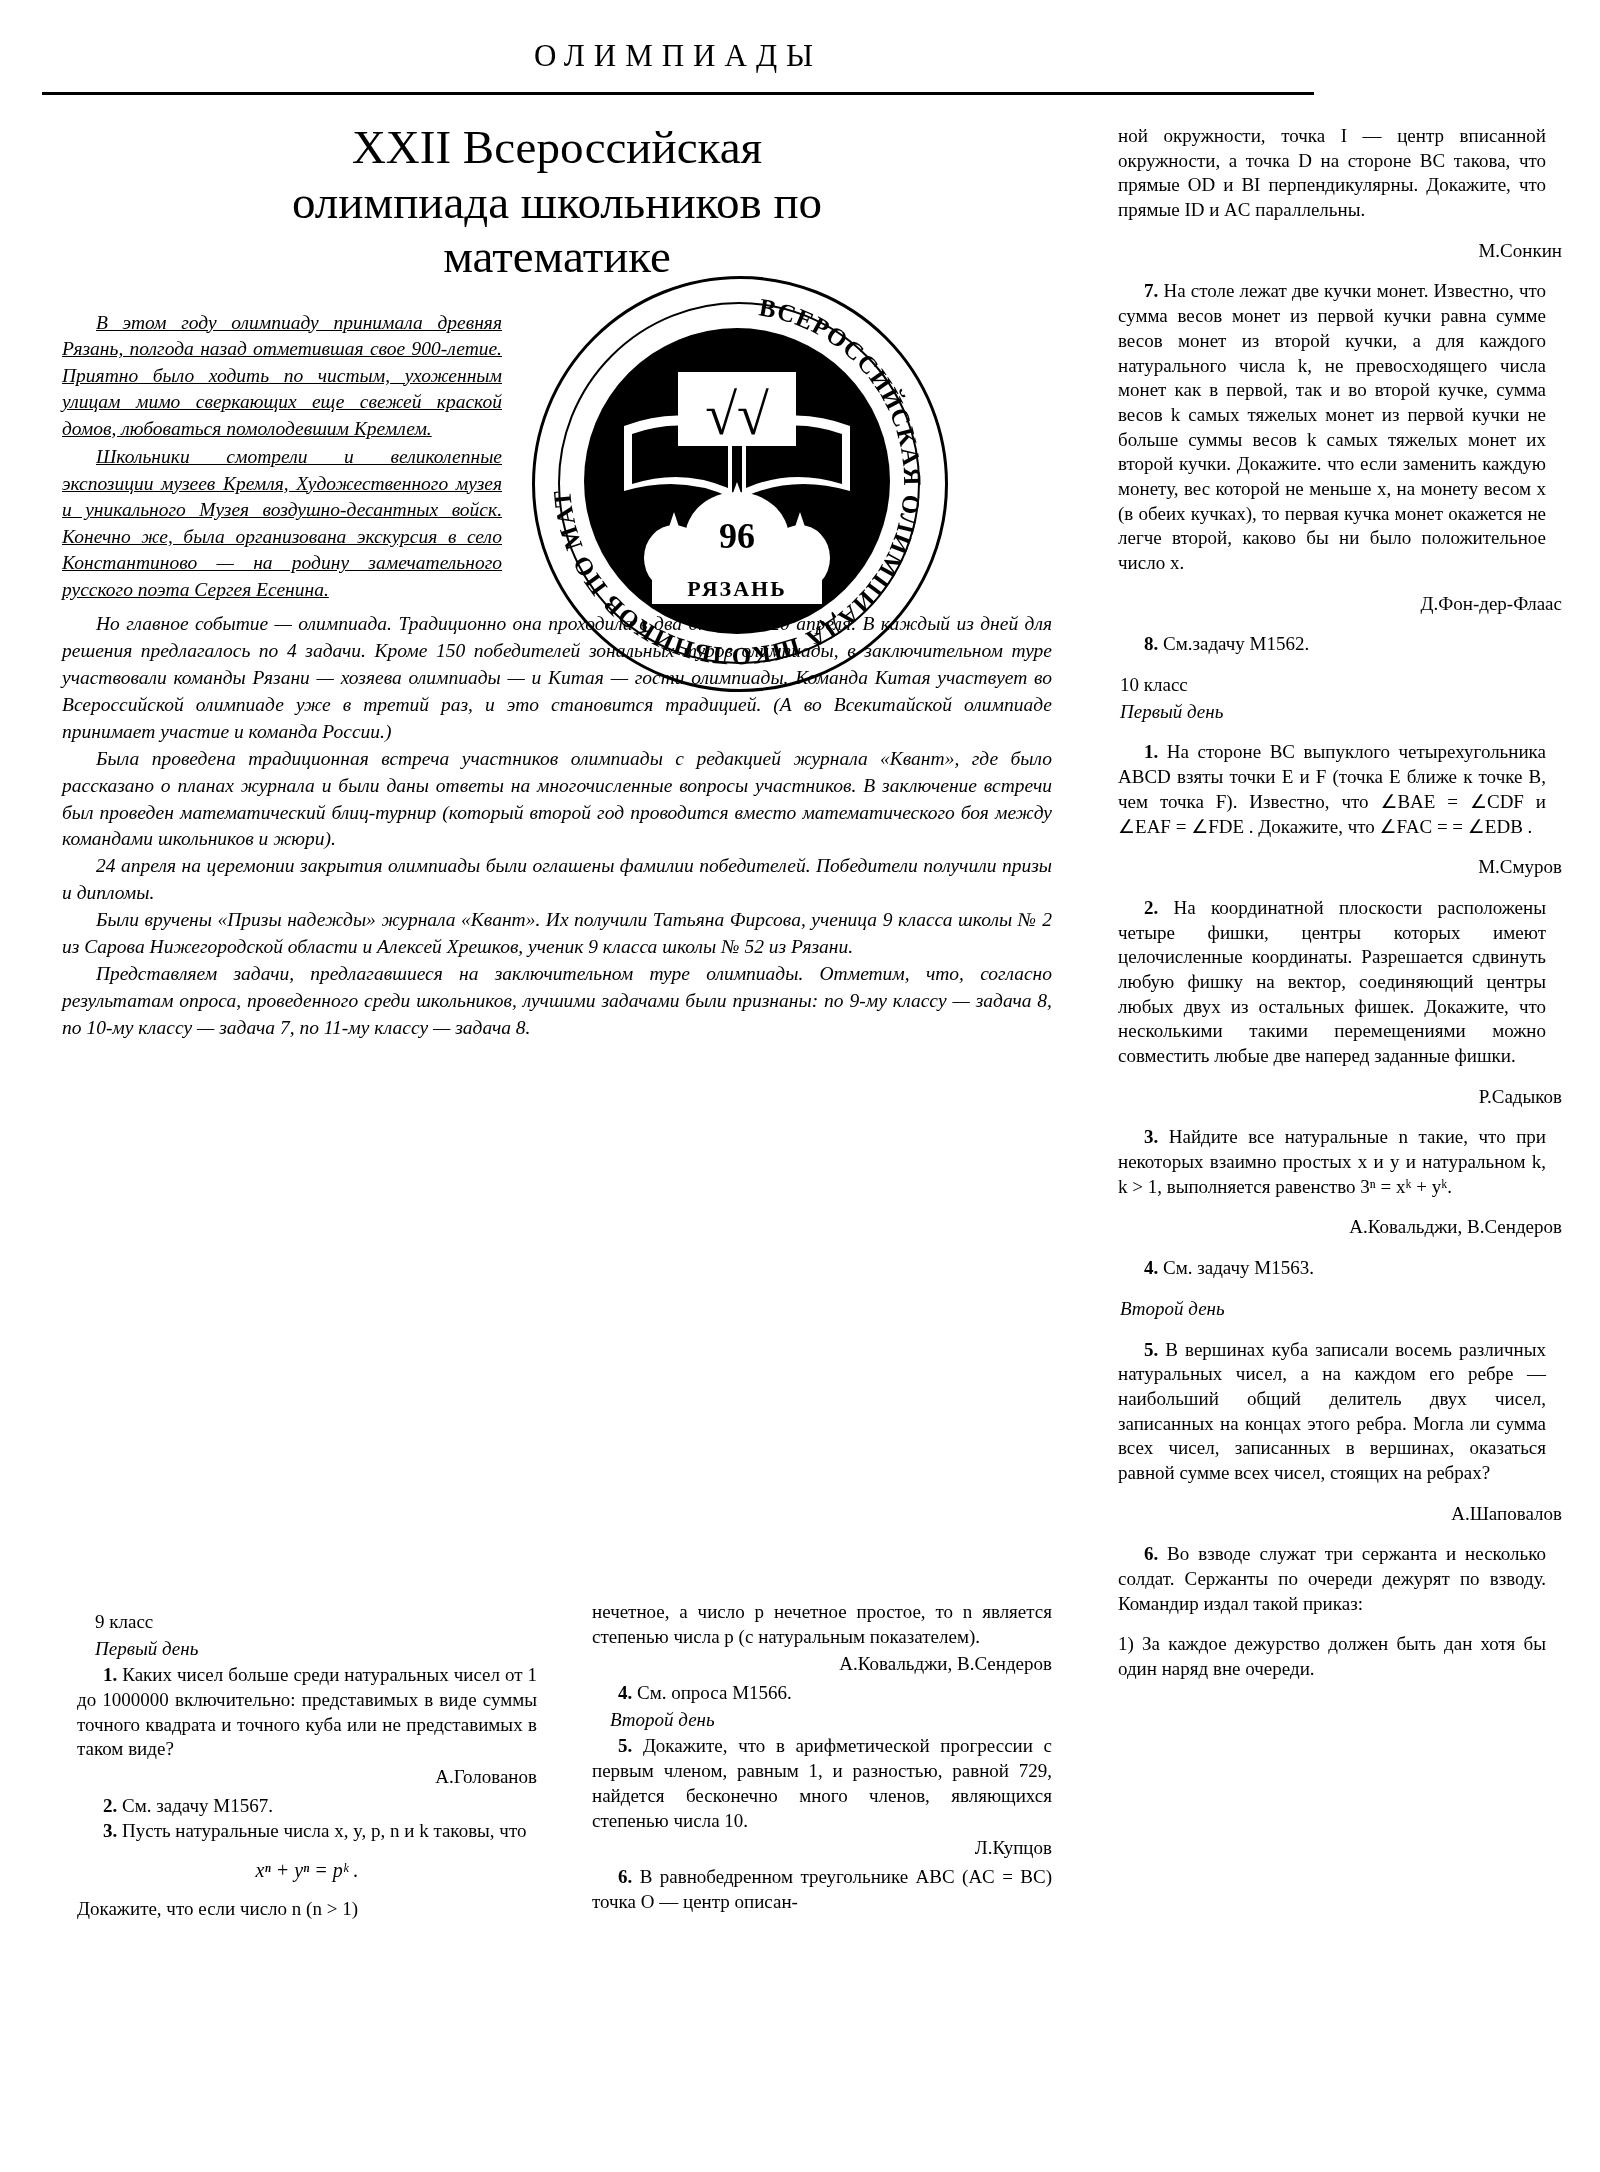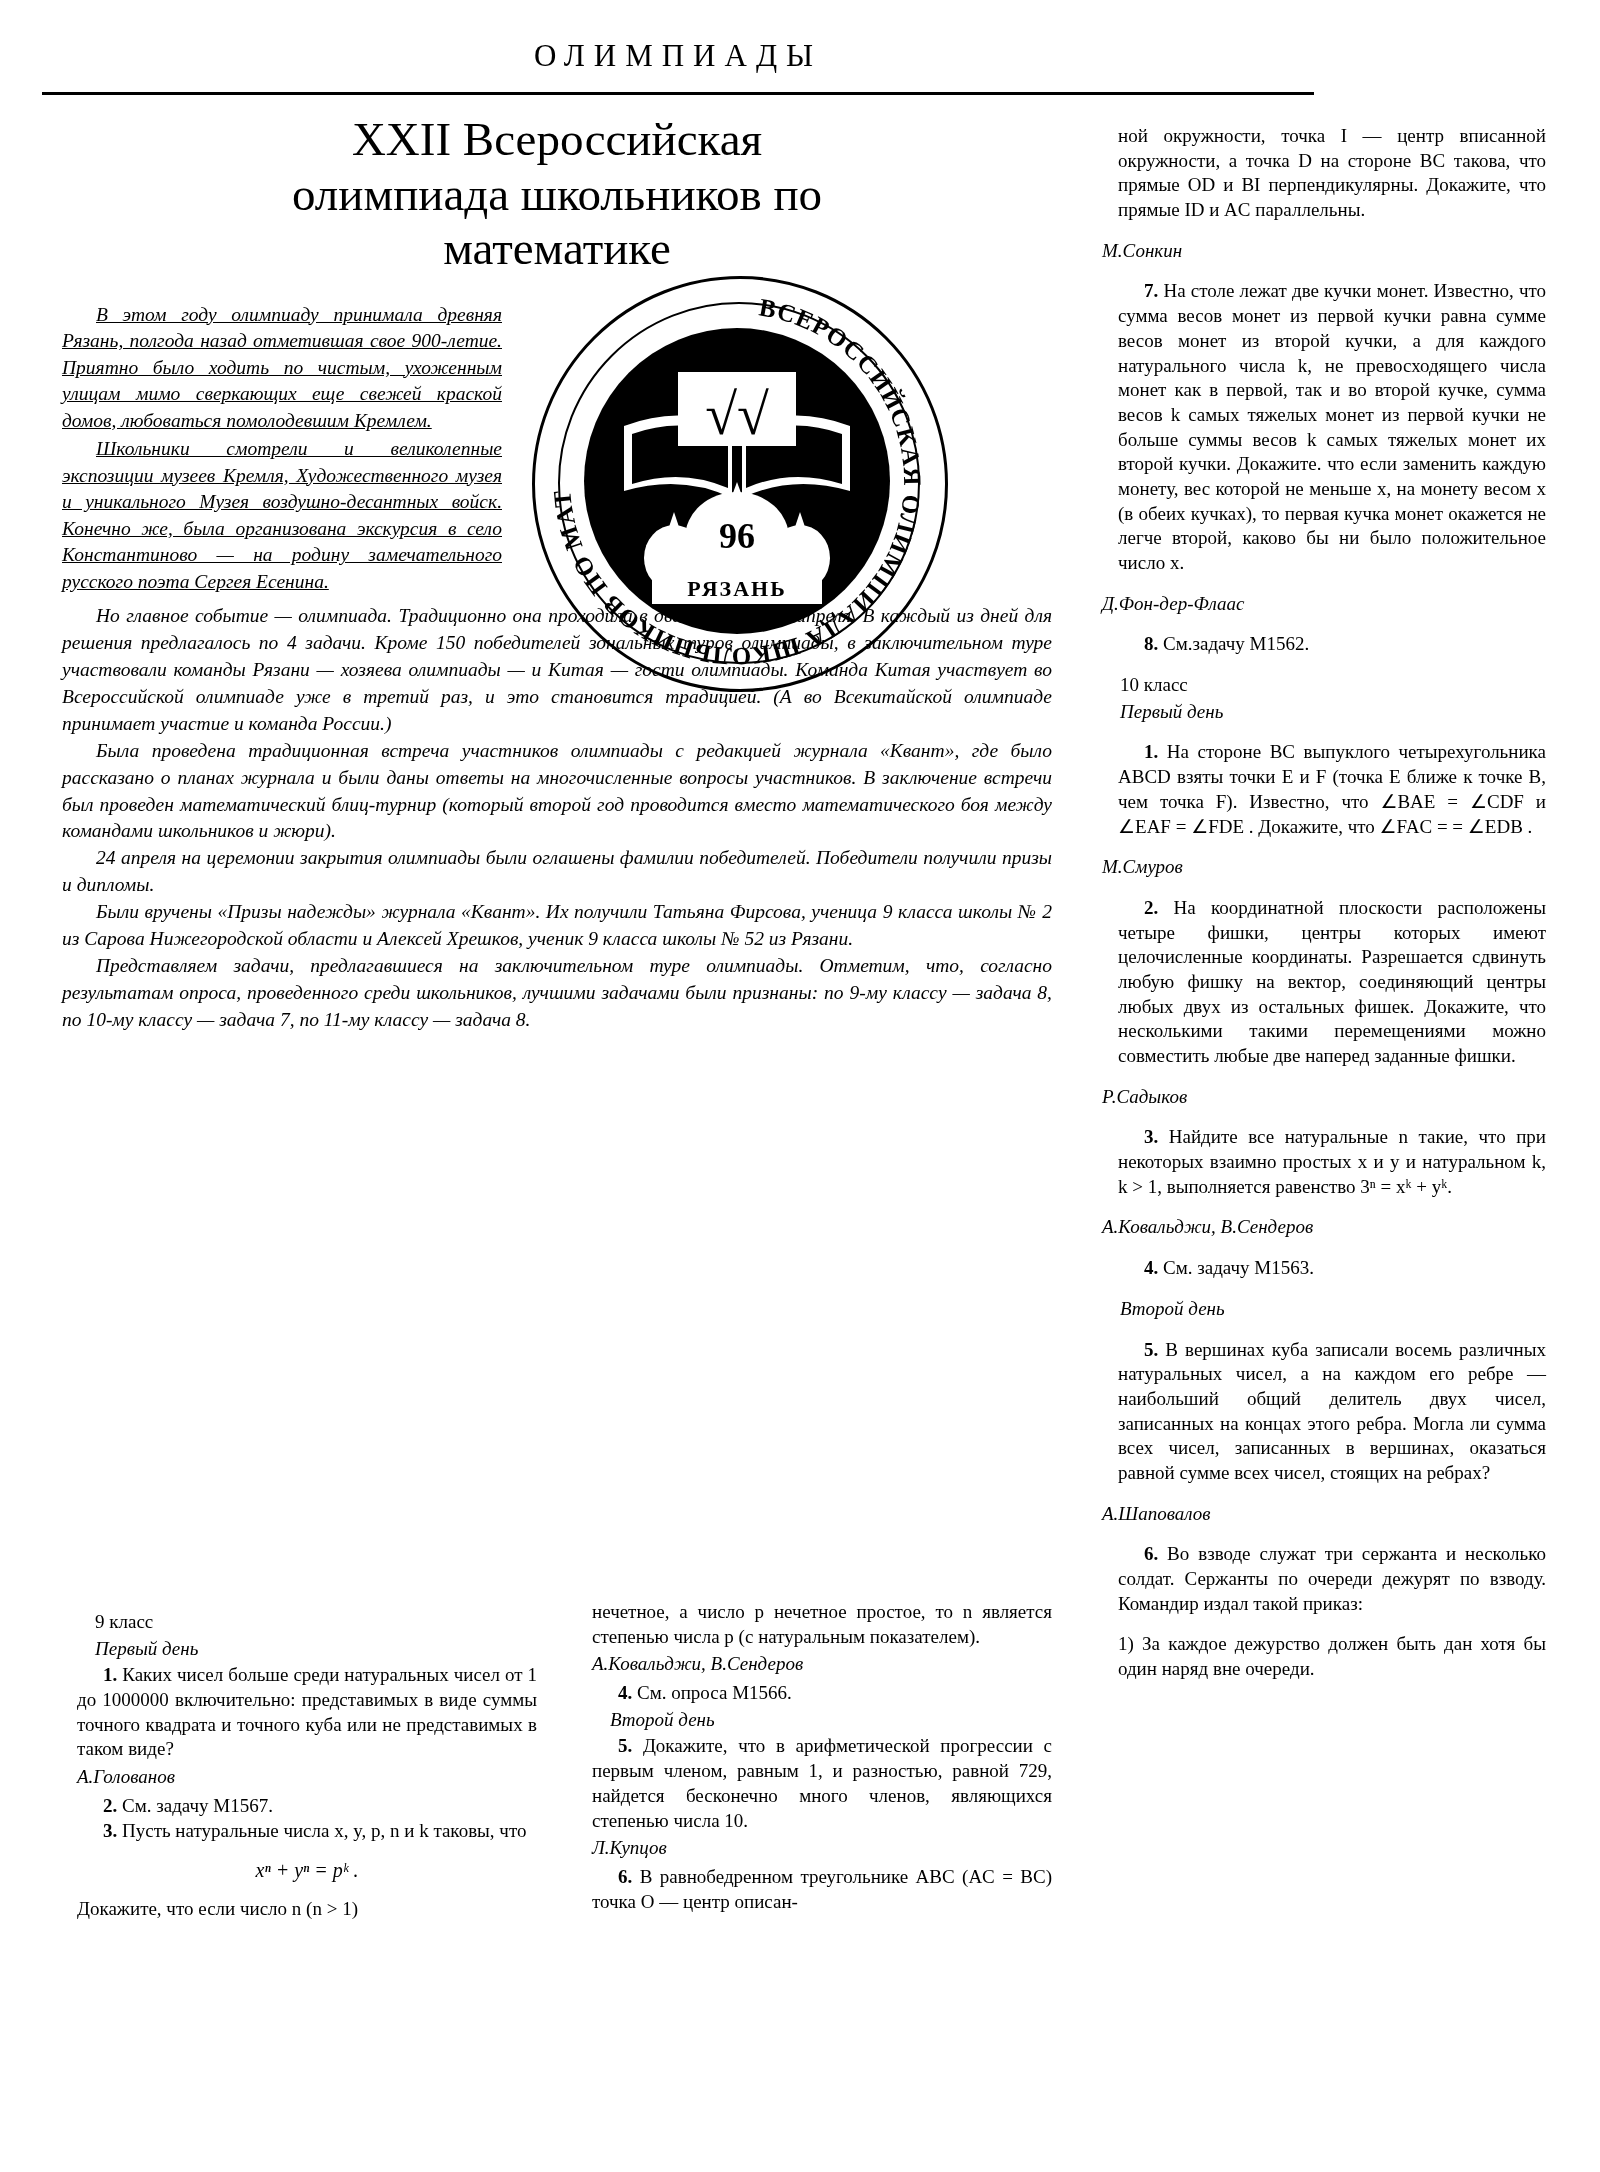--- a/index.html
+++ b/index.html
@@ -65,21 +65,21 @@
     top: 0;
     width: 460px;
   }
 
   
   .doc-title {
     text-align: center;
     font-size: 47px;
     line-height: 1.16;
     font-family: "Liberation Serif", serif;
-    margin: 4px 0 26px 0;
+    margin: 12px 0 26px 0;
     padding: 0 40px;
   }
 
   
   .intro {
     font-style: italic;
     font-size: 19.5px;
     line-height: 1.36;
     text-align: justify;
     text-decoration: underline;
@@ -145,22 +145,21 @@
 
   
   .body-col {
     font-size: 19px;
     line-height: 1.3;
     text-align: justify;
   }
   .body-col p { margin: 16px; text-indent: 26px; }
   .body-col p.noind { text-indent: 0; }
   .author {
-    text-align: left;
-    font-style: italic;
+    text-align: right;
     margin: 3px 0 4px 0 !important;
     text-indent: 0 !important;
   }
   .klass {
     margin: 10px 0 0 0 !important;
     text-indent: 18px !important;
   }
   .day {
     font-style: italic;
     margin: 2px 0 2px 0 !important;

